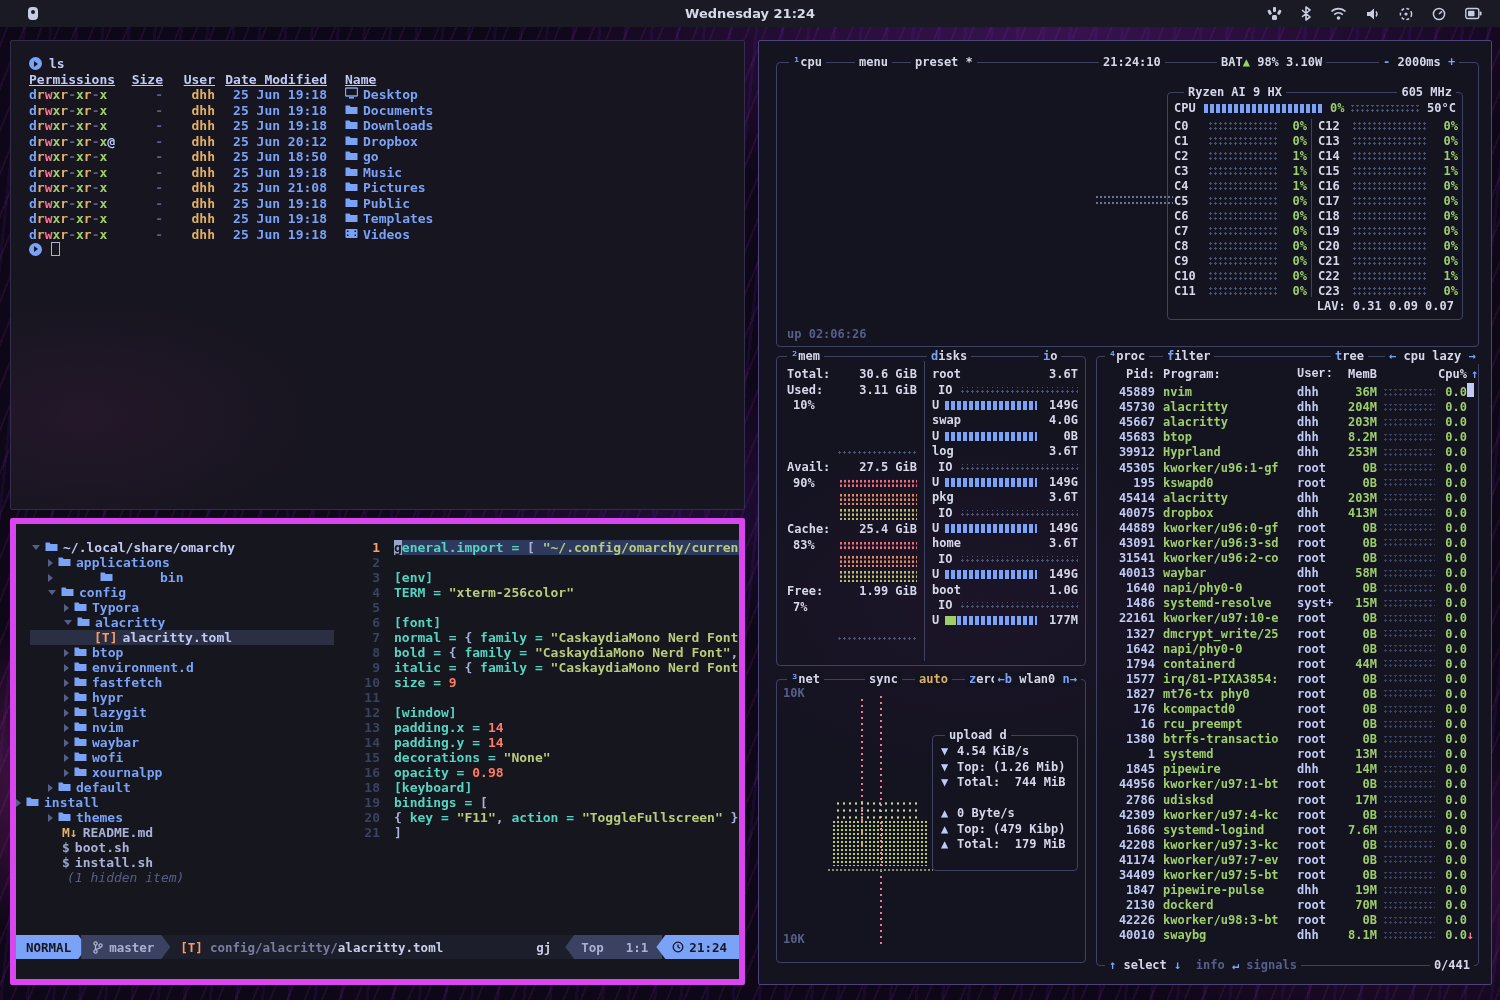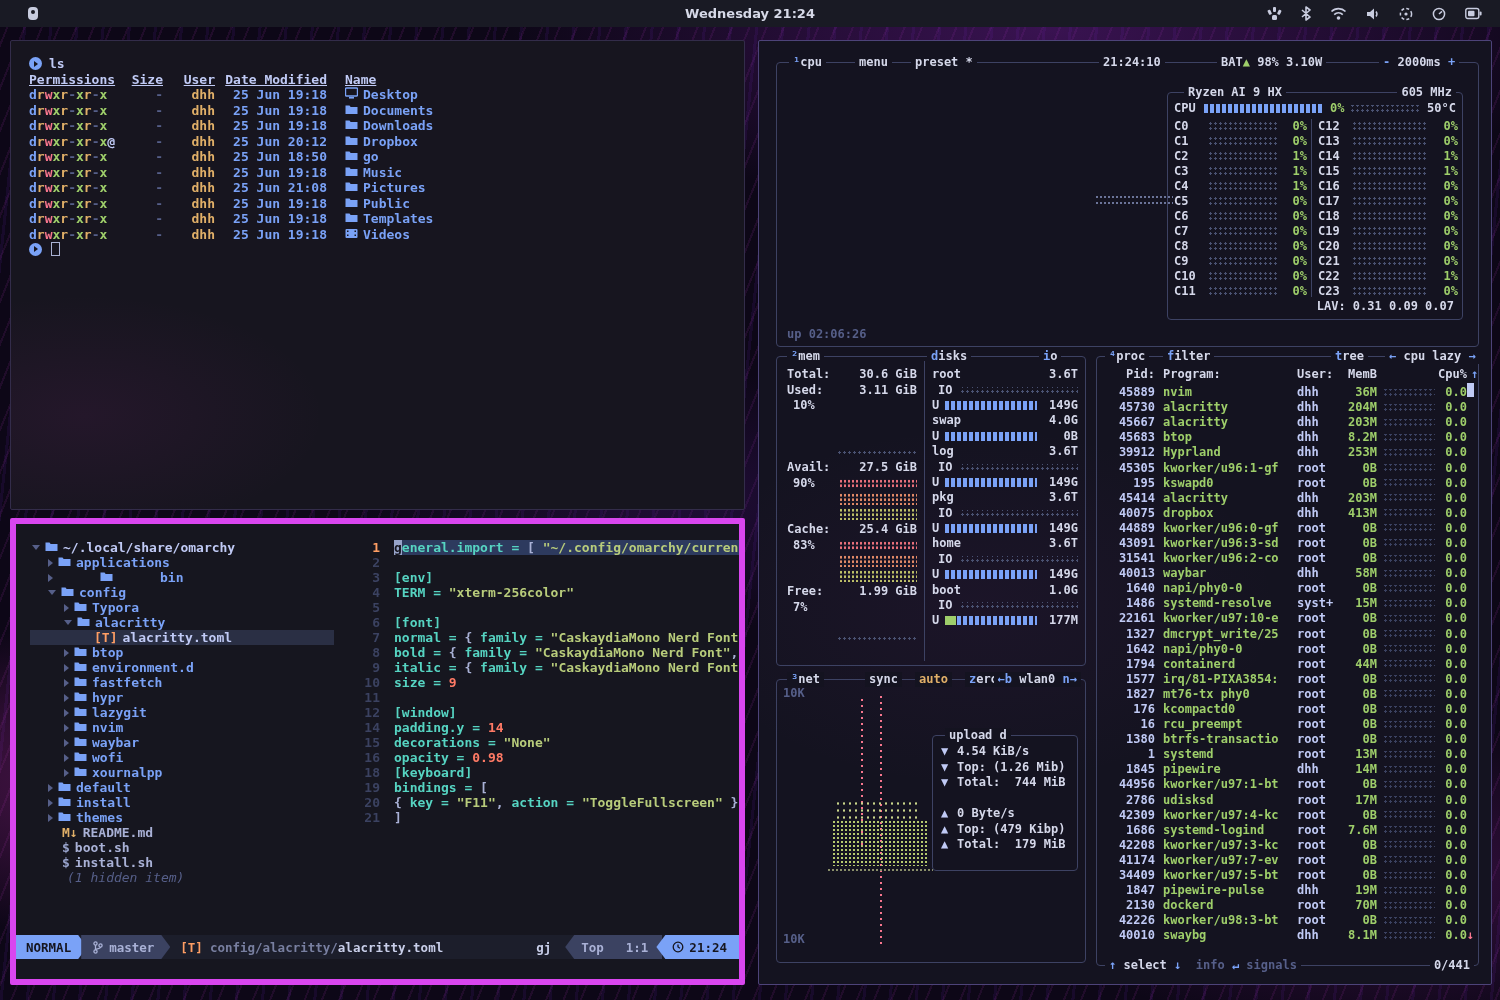--- a/index.html
+++ b/index.html
@@ -259,21 +259,21 @@
             </svg></span><span class="lab">waybar</span></div>
         <div class="titem k-dir" style="padding-left: 48px;"><span class="chev closed"></span><span><svg width="13" height="11" viewBox="0 0 13 11">
               <path d="M0.5 1.5 h4 l1.2 1.5 h6.8 v7 h-12 z" fill="#7aa2f7"></path>
             </svg></span><span class="lab">wofi</span></div>
         <div class="titem k-dir" style="padding-left: 48px;"><span class="chev closed"></span><span><svg width="13" height="11" viewBox="0 0 13 11">
               <path d="M0.5 1.5 h4 l1.2 1.5 h6.8 v7 h-12 z" fill="#7aa2f7"></path>
             </svg></span><span class="lab">xournalpp</span></div>
         <div class="titem k-dir" style="padding-left: 32px;"><span class="chev closed"></span><span><svg width="13" height="11" viewBox="0 0 13 11">
               <path d="M0.5 1.5 h4 l1.2 1.5 h6.8 v7 h-12 z" fill="#7aa2f7"></path>
             </svg></span><span class="lab">default</span></div>
-        <div class="titem k-dir" style="padding-left: 32px;"><span class="chev closed"></span><span><svg width="13" height="11" viewBox="0 0 13 11">
+        <div class="titem k-dir" style=""><span class="chev closed"></span><span><svg width="13" height="11" viewBox="0 0 13 11">
               <path d="M0.5 1.5 h4 l1.2 1.5 h6.8 v7 h-12 z" fill="#7aa2f7"></path>
             </svg></span><span class="lab">install</span></div>
         <div class="titem k-dir" style="padding-left: 32px;"><span class="chev closed"></span><span><svg width="13" height="11" viewBox="0 0 13 11">
               <path d="M0.5 1.5 h4 l1.2 1.5 h6.8 v7 h-12 z" fill="#7aa2f7"></path>
             </svg></span><span class="lab">themes</span></div>
         <div class="titem k-md" style="padding-left: 32px;"><span class="chev none"></span><span class="ic-md">M↓</span><span class="lab">README.md</span></div>
         <div class="titem k-sh" style="padding-left: 32px;"><span class="chev none"></span><span class="ic-sh">$</span><span class="lab">boot.sh</span></div>
         <div class="titem k-sh" style="padding-left: 32px;"><span class="chev none"></span><span class="ic-sh">$</span><span class="lab">install.sh</span></div>
         <div class="titem k-hidden" style="padding-left: 32px;"><span class="chev none"></span><span class="lab">(1 hidden item)</span></div>
       </div>
@@ -283,20 +283,21 @@
         <div class="cline"><span class="cnum">3</span><span class="ctext"><span class="c-sec">[env]</span></span></div>
         <div class="cline"><span class="cnum">4</span><span class="ctext"><span class="c-key">TERM</span><span class="c-op"> = </span><span class="c-str">"xterm-256color"</span></span></div>
         <div class="cline"><span class="cnum">5</span><span class="ctext"></span></div>
         <div class="cline"><span class="cnum">6</span><span class="ctext"><span class="c-sec">[font]</span></span></div>
         <div class="cline"><span class="cnum">7</span><span class="ctext"><span class="c-key">normal</span><span class="c-op"> = </span><span class="c-pun">{ </span><span class="c-key">family</span><span class="c-op"> = </span><span class="c-str">"CaskaydiaMono Nerd Font"</span><span class="c-pun">, s</span></span></div>
         <div class="cline"><span class="cnum">8</span><span class="ctext"><span class="c-key">bold</span><span class="c-op"> = </span><span class="c-pun">{ </span><span class="c-key">family</span><span class="c-op"> = </span><span class="c-str">"CaskaydiaMono Nerd Font"</span><span class="c-pun">, sty</span></span></div>
         <div class="cline"><span class="cnum">9</span><span class="ctext"><span class="c-key">italic</span><span class="c-op"> = </span><span class="c-pun">{ </span><span class="c-key">family</span><span class="c-op"> = </span><span class="c-str">"CaskaydiaMono Nerd Font"</span><span class="c-pun">, s</span></span></div>
         <div class="cline"><span class="cnum">10</span><span class="ctext"><span class="c-key">size</span><span class="c-op"> = </span><span class="c-num">9</span></span></div>
         <div class="cline"><span class="cnum">11</span><span class="ctext"></span></div>
         <div class="cline"><span class="cnum">12</span><span class="ctext"><span class="c-sec">[window]</span></span></div>
+        <div class="cline"><span class="cnum">13</span><span class="ctext"><span class="c-key">padding.x</span><span class="c-op"> = </span><span class="c-num">14</span></span></div>
         <div class="cline"><span class="cnum">14</span><span class="ctext"><span class="c-key">padding.y</span><span class="c-op"> = </span><span class="c-num">14</span></span></div>
         <div class="cline"><span class="cnum">15</span><span class="ctext"><span class="c-key">decorations</span><span class="c-op"> = </span><span class="c-str">"None"</span></span></div>
         <div class="cline"><span class="cnum">16</span><span class="ctext"><span class="c-key">opacity</span><span class="c-op"> = </span><span class="c-num">0.98</span></span></div>
         <div class="cline"><span class="cnum">18</span><span class="ctext"><span class="c-sec">[keyboard]</span></span></div>
         <div class="cline"><span class="cnum">19</span><span class="ctext"><span class="c-key">bindings</span><span class="c-op"> = </span><span class="c-pun">[</span></span></div>
         <div class="cline"><span class="cnum">20</span><span class="ctext"><span class="c-pun">{ </span><span class="c-key">key</span><span class="c-op"> = </span><span class="c-str">"F11"</span><span class="c-pun">, </span><span class="c-key">action</span><span class="c-op"> = </span><span class="c-str">"ToggleFullscreen"</span><span class="c-pun"> }</span></span></div>
         <div class="cline"><span class="cnum">21</span><span class="ctext"><span class="c-pun">]</span></span></div>
       </div>
   </div>
   <div id="statusline">
@@ -471,21 +472,21 @@
   </div>
 
   <div class="bbox" style="left:337px; top:315px; width:383px; height:610px;">
     <span class="btitle" style="left:8px;"><span class="hk">⁴</span><span class="wht">proc</span></span>
     <span class="btitle" style="left:66px;"><span class="hk">f</span><span class="wht">ilter</span></span>
     <span class="btitle" style="left:234px;"><span class="hk">t</span><span class="wht">ree</span></span>
     <span class="btitle" style="left:288px;"><span class="hk">←</span><span class="wht"> </span><span class="wht">cpu lazy</span><span class="wht"> </span><span class="hk">→</span></span>
     <div class="procrow" style="position:absolute; left:10px; top:10px; right:10px; color:#d5d8ea;">
       <span class="p-pid" style="color:#d5d8ea;">Pid:</span>
       <span class="p-name" style="color:#d5d8ea;">Program:</span>
-      <span class="p-user" style="color:#d5d8ea;">User:</span>
+      <span class="p-user" style="color:#d5d8ea;font-family:Liberation Mono, monospace;">User:</span>
       <span class="p-mem" style="color:#d5d8ea;">MemB</span>
       <span class="p-dots" style="background:none;"></span>
       <span class="p-cpu" style="color:#d5d8ea;">Cpu%</span>
       <span class="hk" style="margin-left:4px;">↑</span>
     </div>
     <div class="abs" style="right:4px; top:26px; width:7px; height:14px; background:#c0caf5;"></div>
     <div class="abs" style="left:10px; top:28px; right:16px;">
         <div class="procrow"><span class="p-pid">45889</span><span class="p-name">nvim</span><span class="p-user">dhh</span><span class="p-mem">36M</span><span class="p-dots"></span><span class="p-cpu">0.0</span></div>
         <div class="procrow"><span class="p-pid">45730</span><span class="p-name">alacritty</span><span class="p-user">dhh</span><span class="p-mem">204M</span><span class="p-dots"></span><span class="p-cpu">0.0</span></div>
         <div class="procrow"><span class="p-pid">45667</span><span class="p-name">alacritty</span><span class="p-user">dhh</span><span class="p-mem">203M</span><span class="p-dots"></span><span class="p-cpu">0.0</span></div>

